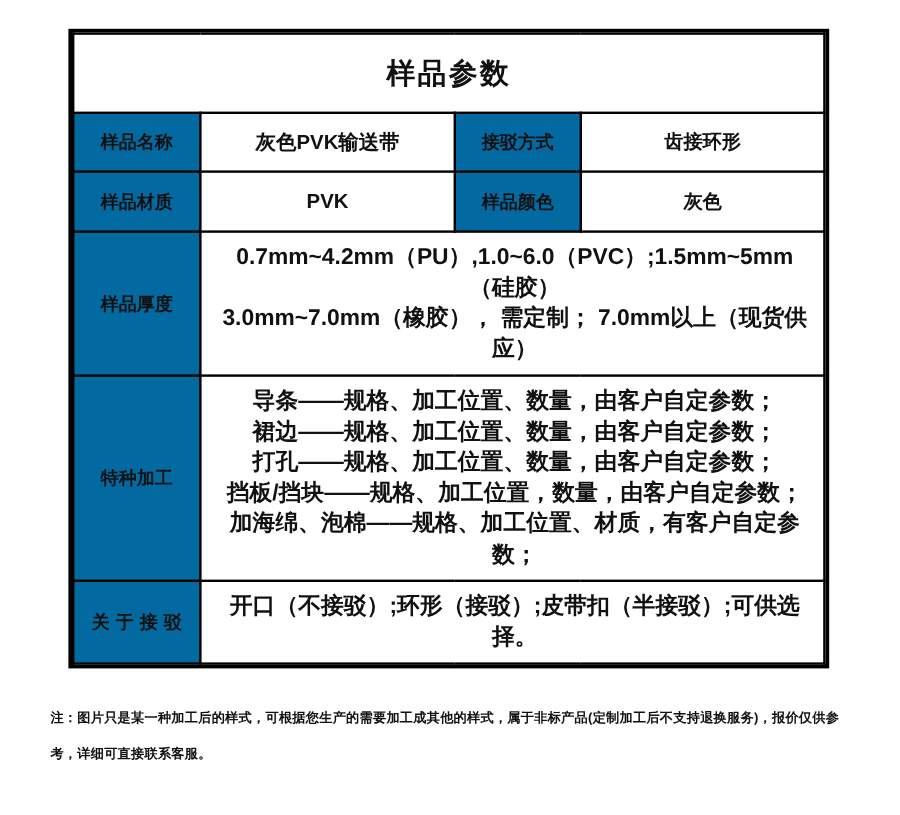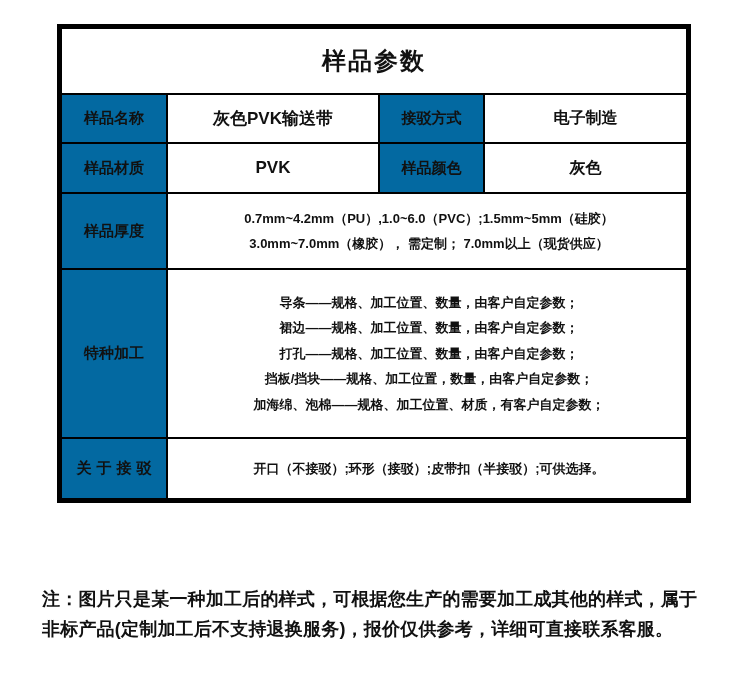--- a/index.html
+++ b/index.html
@@ -43,33 +43,33 @@
   .val {
     text-align: center;
     font-size: 16px;
     font-weight: 600;
     border-radius: 10px;
   }
   .val.strong { font-size: 17px; font-weight: 700; }
   .content {
     text-align: left;
     padding: 8px 10px 8px 14px;
-    font-size: 13px;
+    font-size: 19px;
     font-weight: 600;
   }
   .content .line {
     display: block;
     line-height: 25.5px;
   }
   .footnote {
     position: absolute;
     left: 42px;
     top: 585px;
     width: 662px;
-    font-size: 18px;
+    font-size: 11px;
     line-height: 29.5px;
     font-weight: 600;
     letter-spacing: 0.2px;
     text-align: left;
   }
 </style>
 </head>
 <body>
 
 <div class="spec-table-wrap">
@@ -81,21 +81,21 @@
       <col>
     </colgroup>
     <tbody>
         <tr style="height:66px">
       <td class="title-cell" colspan="4">样品参数</td>
     </tr>
     <tr style="height:49px">
       <td class="lbl">样品名称</td>
       <td class="val strong">灰色PVK输送带</td>
       <td class="lbl">接驳方式</td>
-      <td class="val">电子制造</td>
+      <td class="val">齿接环形</td>
     </tr>
     <tr style="height:50px">
       <td class="lbl">样品材质</td>
       <td class="val strong">PVK</td>
       <td class="lbl">样品颜色</td>
       <td class="val">灰色</td>
     </tr>
     <tr style="height:76px">
       <td class="lbl">样品厚度</td>
       <td class="content" colspan="3">

